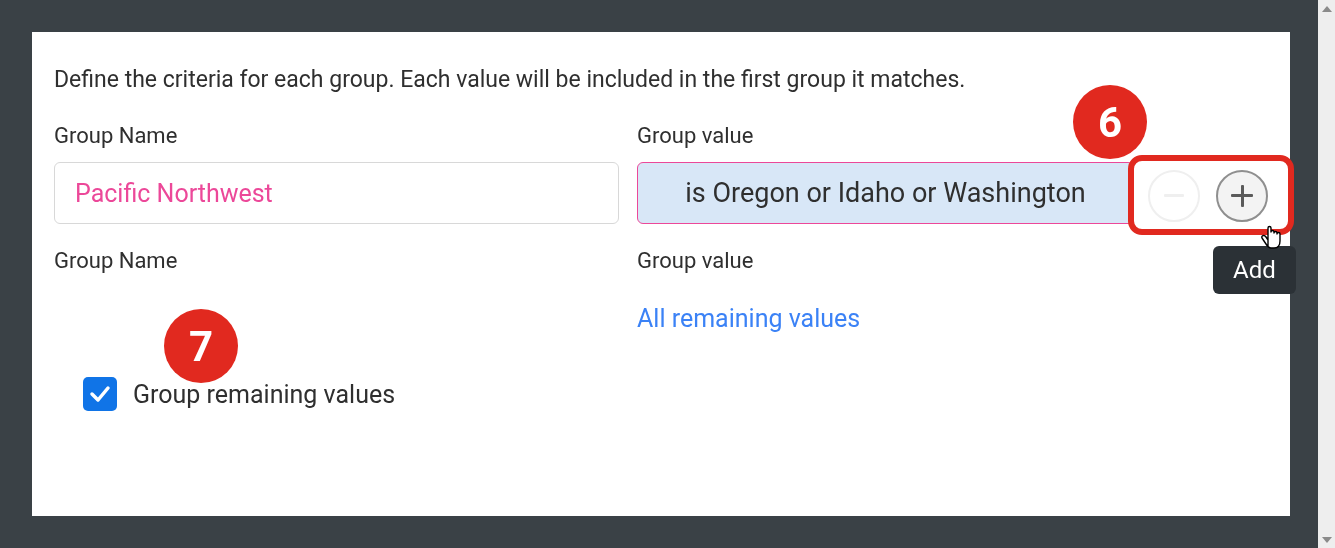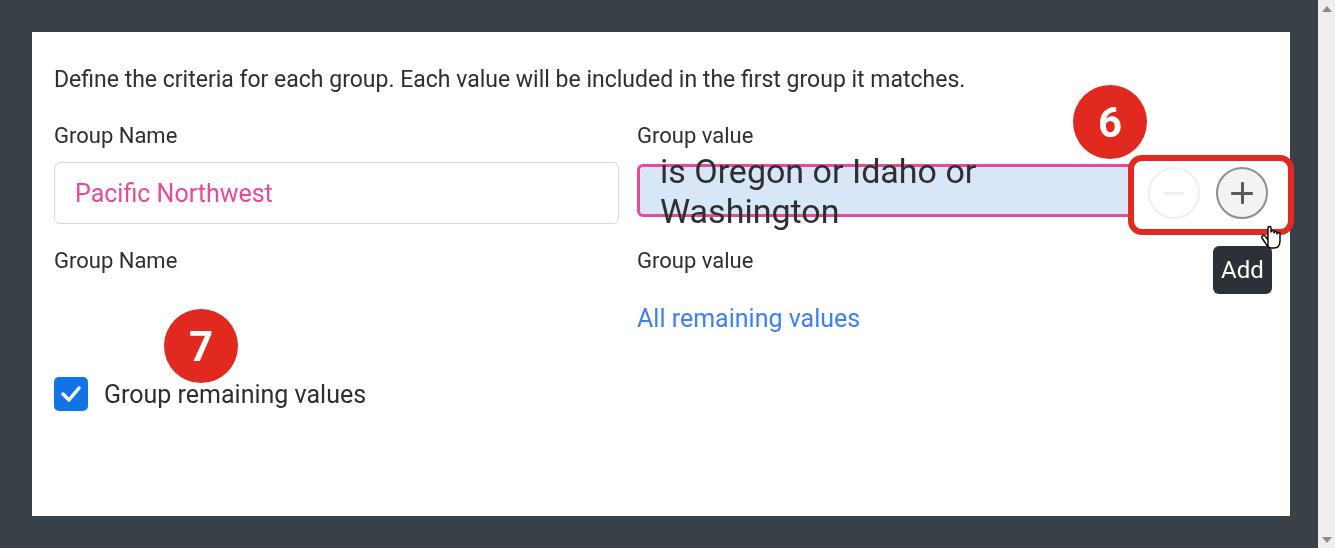--- a/index.html
+++ b/index.html
@@ -46,28 +46,28 @@
       border: 1px solid #d8d8d8;
       border-radius: 6px;
       padding: 0 20px;
       font-size: 25px;
       color: #ec4899;
       font-family: inherit;
       outline: none;
       background: #ffffff;
     }
     .value-pill {
-      height: 53px;
+      height: 62px;
       background: #d8e7f7;
-      border: 3px solid #ec4899;
+      border: 1px solid #ec4899;
       border-radius: 6px;
       display: flex;
       align-items: center;
       justify-content: center;
-      font-size: 34px;
+      font-size: 27px;
       color: #2f2f2f;
       padding: 0 20px;
     }
     .static-value {
       height: 62px;
       display: flex;
       align-items: center;
       font-size: 25px;
       color: #3b82f6;
     }
@@ -100,20 +100,21 @@
       background: #f3f3f3;
     }
     .add-btn .plus-h { position: absolute; width: 22px; height: 3px; background: #5a5a5a; border-radius: 1px; }
     .add-btn .plus-v { position: absolute; width: 3px; height: 22px; background: #5a5a5a; border-radius: 1px; }
 
     .checkbox-row {
       display: flex;
       align-items: center;
       gap: 16px;
       margin-top: 28px;
+      margin-left: 29px;
     }
     .checkbox {
       width: 34px; height: 34px;
       background: #1074e7;
       border-radius: 5px;
       display: flex;
       align-items: center;
       justify-content: center;
       cursor: pointer;
     }
@@ -146,21 +147,21 @@
     }
     .highlight-6 { left: 1128px; top: 155px; width: 166px; height: 80px; }
 
     .tooltip {
       position: absolute;
       left: 1213px;
       top: 246px;
       background: #2b3136;
       color: #ffffff;
       font-size: 24px;
-      padding: 10px 8px;
+      padding: 10px 20px;
       border-radius: 6px;
       z-index: 15;
       text-align: center;
     }
     .cursor-icon {
       position: absolute;
       left: 1258px;
       top: 216px;
       z-index: 30;
       pointer-events: none;

